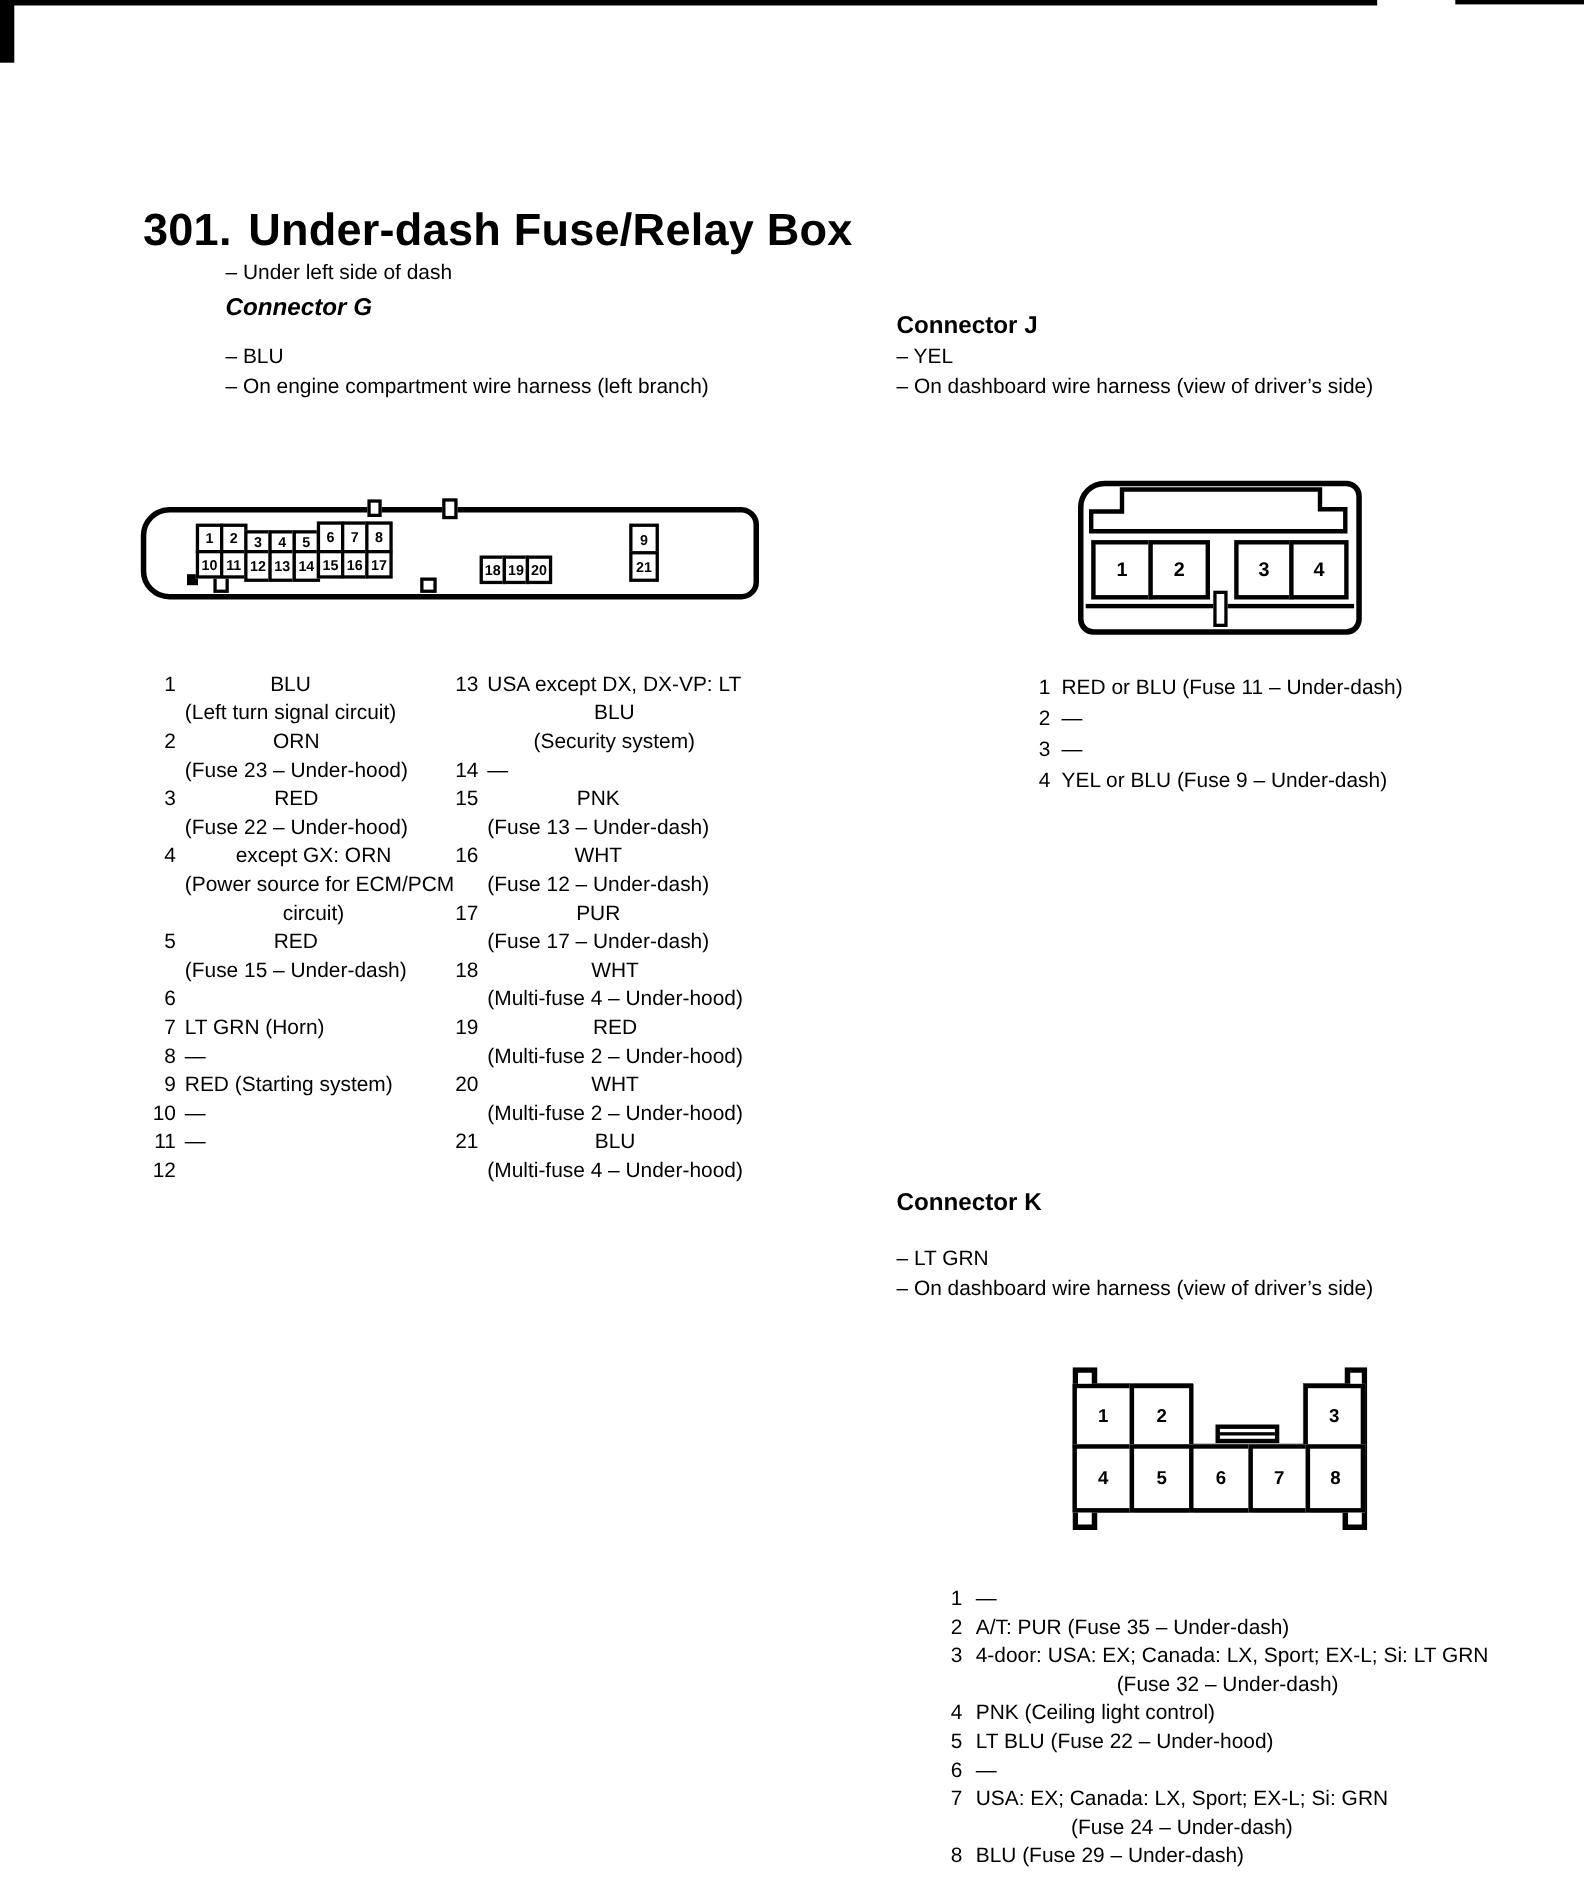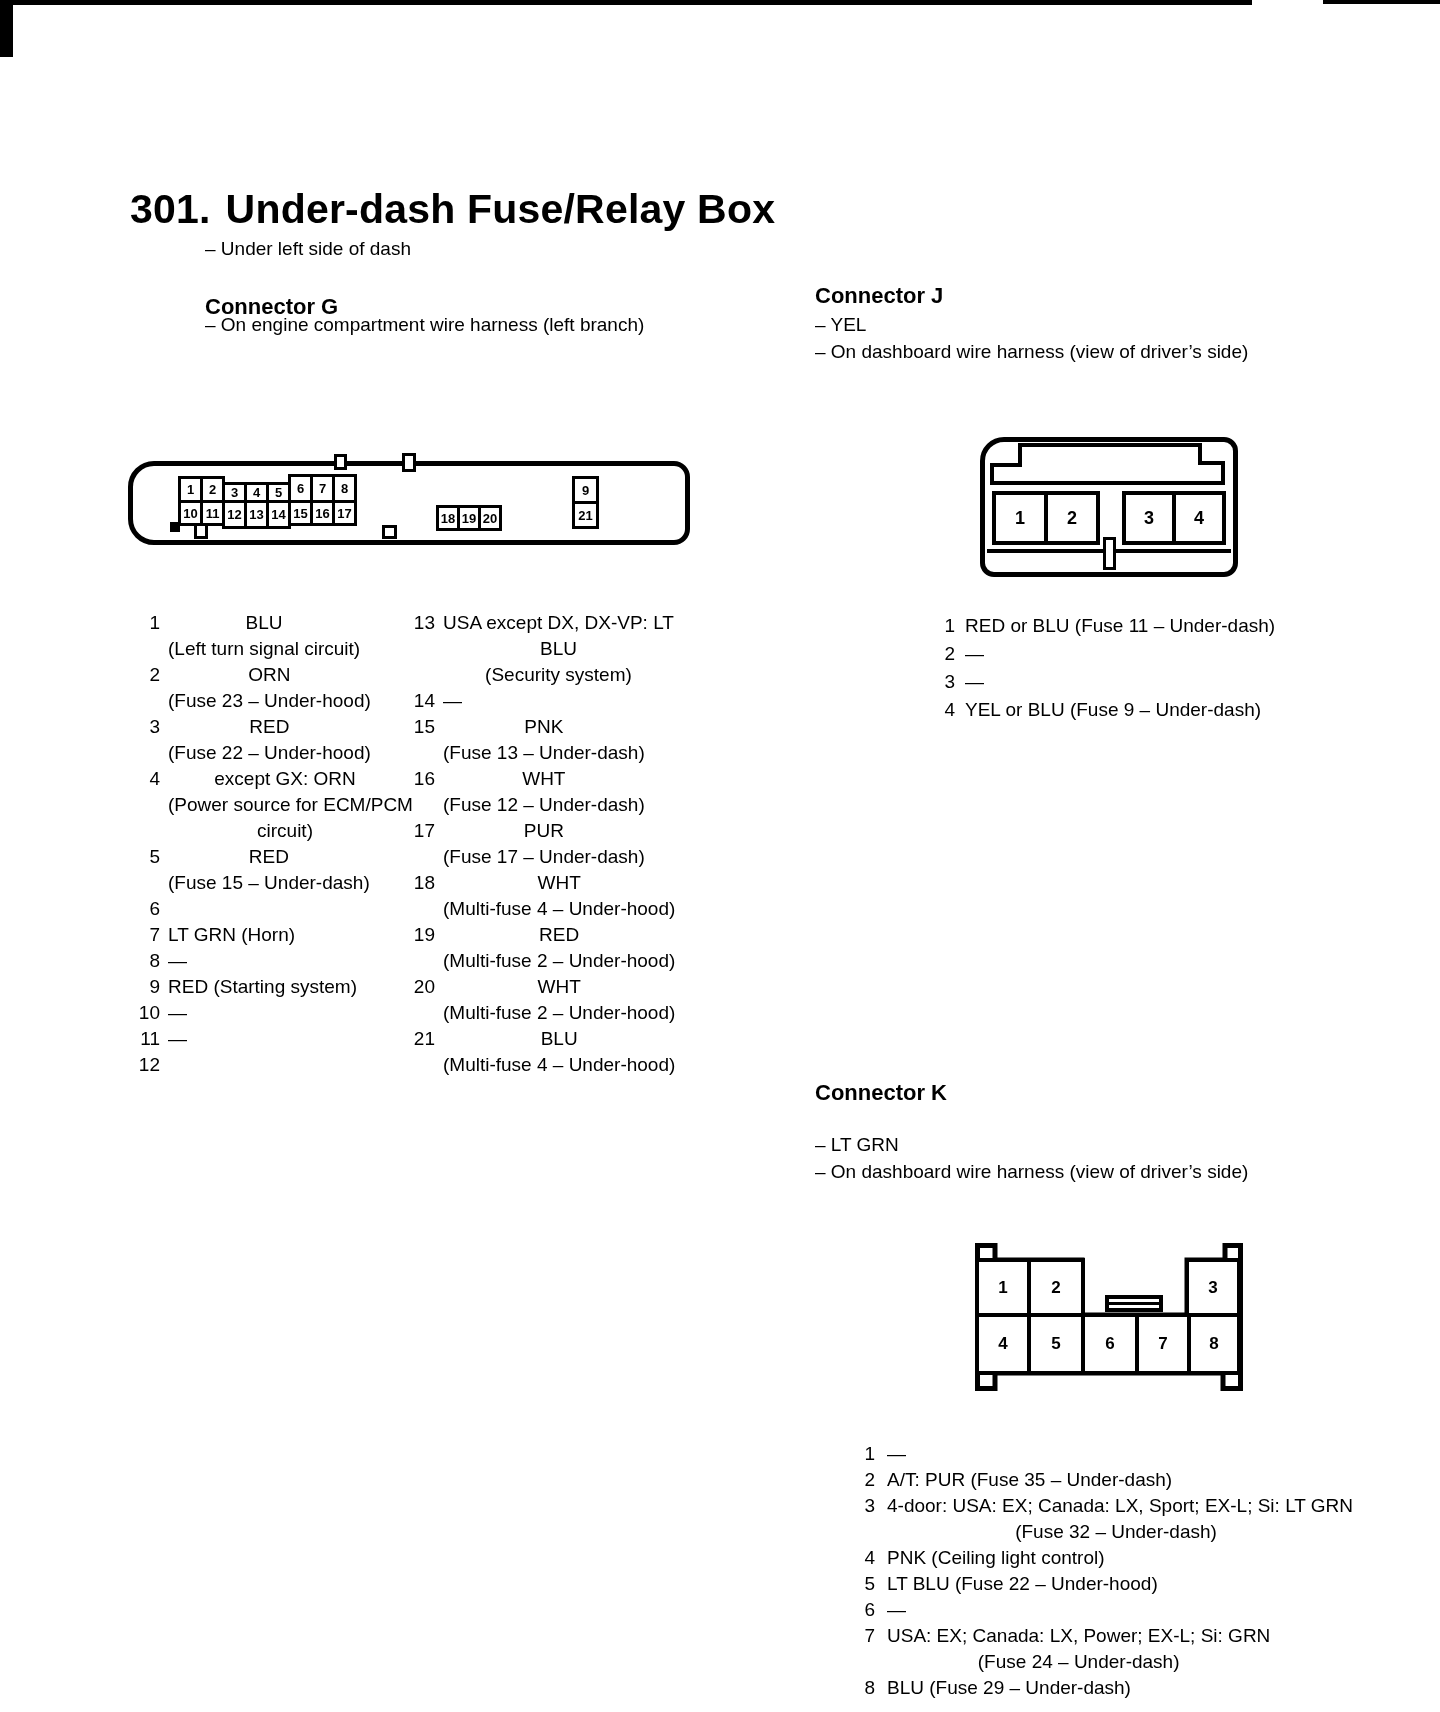--- a/index.html
+++ b/index.html
@@ -10,21 +10,21 @@
 
   
   .art{position:absolute;background:#000;}
 
   
   h1{position:absolute;left:130px;top:186px;margin:0;font-size:41px;font-weight:700;letter-spacing:.2px;white-space:nowrap;}
   h1 .ttl{margin-left:15px;}
   .loc{position:absolute;left:205px;top:238px;font-size:19px;white-space:nowrap;text-align:right;}
   h2.chead{position:absolute;margin:0;font-size:22px;font-weight:700;white-space:nowrap;}
   .bullets{position:absolute;font-size:19px;line-height:27px;white-space:nowrap;}
-  .g-head{left:205px;top:294px;}   .g-bullets{left:205px;top:311px;}
+  .g-head{left:205px;top:266px;font-style:italic;}   .g-bullets{left:205px;top:311px;}
   .j-head{left:815px;top:283px;}   .j-bullets{left:815px;top:311px;}
   .k-head{left:815px;top:1080px;}  .k-bullets{left:815px;top:1111px;margin-top:20px;}
 
   
   .plist{position:absolute;font-size:19px;}
   .entry{display:flex;line-height:26px;}
   .entry .num{flex:0 0 30px;text-align:right;margin-right:8px;font-size:19px;}
   .lines{min-width:0;text-align:center;}
   .pline{line-height:26px;white-space:nowrap;}
   .g-col1{left:130px;top:610px;width:272px;}
@@ -99,20 +99,21 @@
 <div class="art" style="left:0;top:0;width:1252px;height:5px;"></div>
 <div class="art" style="left:0;top:0;width:13px;height:57px;"></div>
 <div class="art" style="left:1323px;top:0;width:117px;height:4px;"></div>
 
 <h1><span>301.</span><span class="ttl">Under-dash Fuse/Relay Box</span></h1>
 <div class="loc">– Under left side of dash</div>
 
 <h2 class="chead g-head">Connector G</h2>
 <div class="bullets g-bullets">
 
+<div class="bullet">– BLU</div>
     <div class="bullet">– On engine compartment wire harness (left branch)</div>
   </div>
 
 <h2 class="chead j-head">Connector J</h2>
 <div class="bullets j-bullets">
 
 <div class="bullet">– YEL</div>
     <div class="bullet">– On dashboard wire harness (view of driver’s side)</div>
   </div>
 
@@ -426,21 +427,21 @@
     <div class="entry">
       <span class="num">6</span>
       <div class="lines">
         <div class="pline">—</div>
       </div>
     </div>
 
     <div class="entry">
       <span class="num">7</span>
       <div class="lines">
-        <div class="pline">USA: EX; Canada: LX, Power; EX-L; Si: GRN</div>
+        <div class="pline">USA: EX; Canada: LX, Sport; EX-L; Si: GRN</div>
         <div class="pline">(Fuse 24 – Under-dash)</div>
       </div>
     </div>
 
     <div class="entry">
       <span class="num">8</span>
       <div class="lines">
         <div class="pline">BLU (Fuse 29 – Under-dash)</div>
       </div>
     </div>

